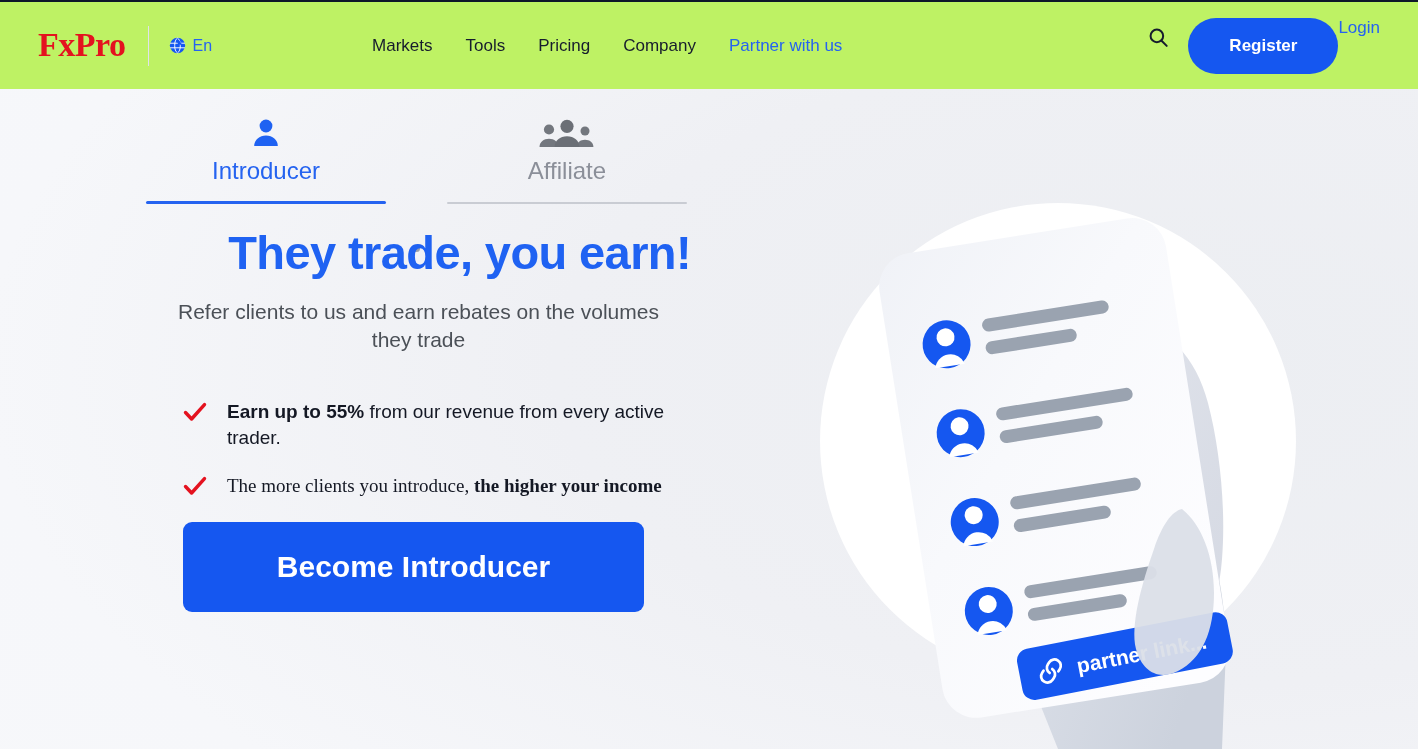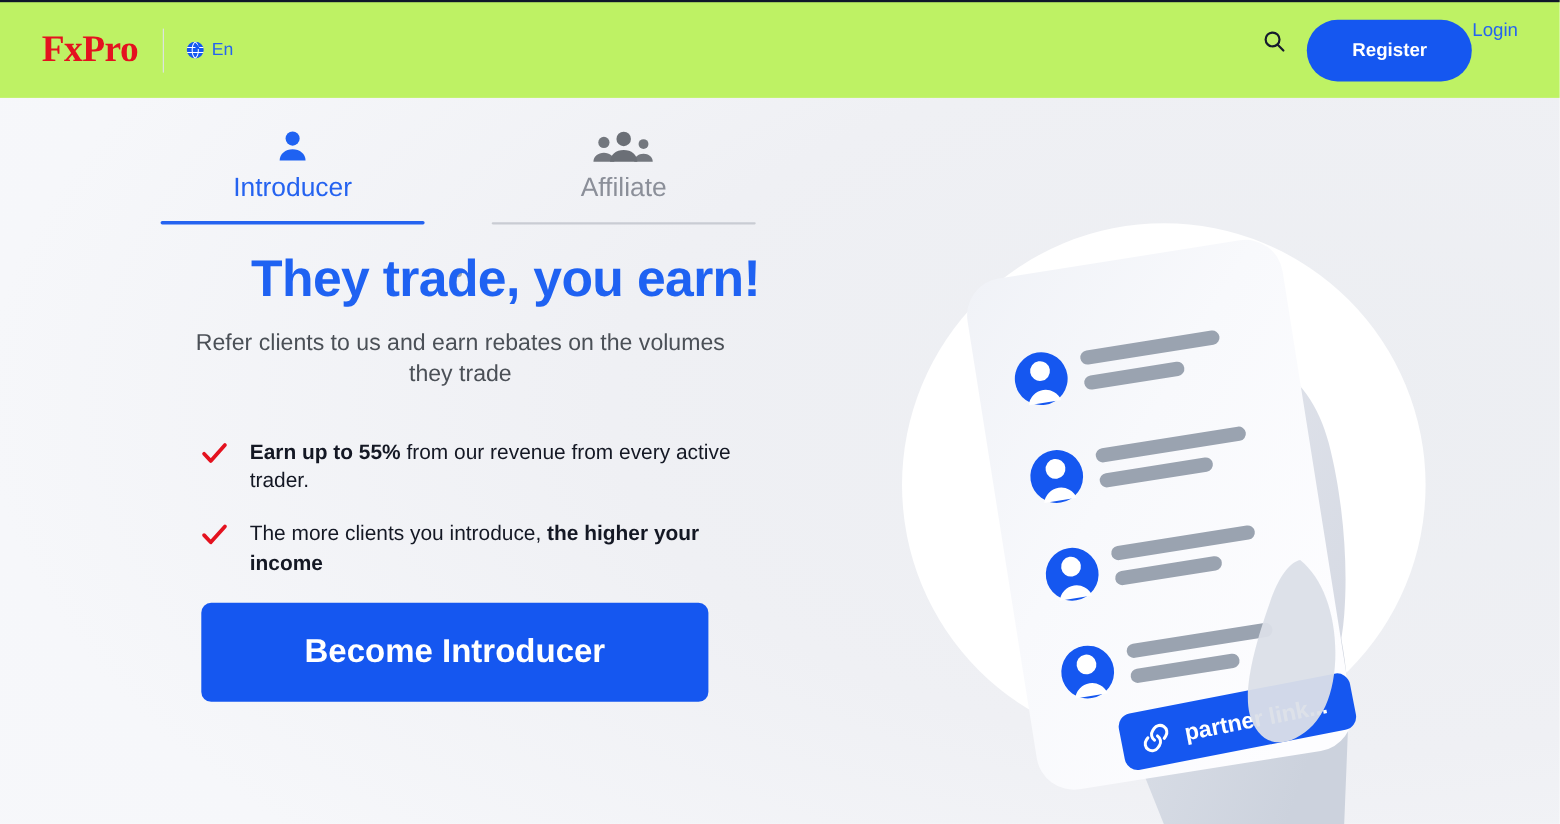--- a/index.html
+++ b/index.html
@@ -221,21 +221,21 @@
 
   .benefit {
     position: relative;
     font-size: 19px;
     color: #141824;
     line-height: 1.38;
     padding-left: 44px;
     margin-bottom: 22px;
   }
 
-  .benefit:last-child { margin-bottom: 0; }
+  .benefit:last-child { margin-bottom: 0; font-family: Liberation Serif, serif; }
 
   .check-icon {
     position: absolute;
     left: 0;
     top: 2px;
     width: 24px;
     height: 22px;
   }
 
   .benefit b { font-weight: 700; }
@@ -282,20 +282,27 @@
           <circle cx="10" cy="10" r="9" fill="#1557f0"></circle>
           <path d="M10 1.2c-2.3 1.6-3.3 4.4-3.3 8.8s1 7.2 3.3 8.8" fill="none" stroke="#ffffff" stroke-width="1.1"></path>
           <path d="M10 1.2c2.3 1.6 3.3 4.4 3.3 8.8s-1 7.2-3.3 8.8" fill="none" stroke="#ffffff" stroke-width="1.1"></path>
           <path d="M1.3 7.3h17.4M1.3 12.7h17.4" stroke="#ffffff" stroke-width="1.1"></path>
           <path d="M11.5 3.2c-1.6 1.4-2.2 3.2-1 4.6 1.4 1.6 4 .6 5.6 2.1" fill="#1557f0"></path>
         </svg>
       </span>
       <span>En</span>
     </div>
 
+    <nav class="nav">
+      <span class="nav-item">Markets</span>
+      <span class="nav-item">Tools</span>
+      <span class="nav-item">Pricing</span>
+      <span class="nav-item">Company</span>
+      <span class="nav-item accent">Partner with us</span>
+    </nav>
 
     <div class="header-right">
       <button class="search-btn">
         <span>
           <svg class="search-icon" viewBox="0 0 22 22" aria-hidden="true">
             <circle cx="9.3" cy="9.3" r="6.6" fill="none" stroke="#161c2d" stroke-width="2.1"></circle>
             <line x1="14.2" y1="14.4" x2="19.6" y2="19.8" stroke="#161c2d" stroke-width="2.1" stroke-linecap="round"></line>
           </svg>
         </span>
       </button>

